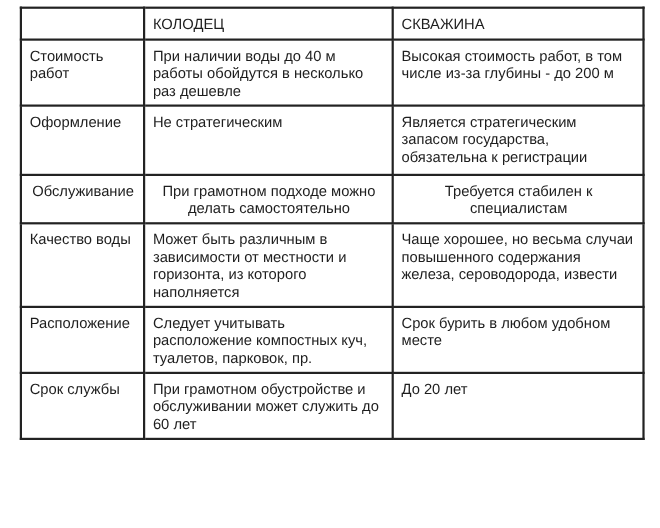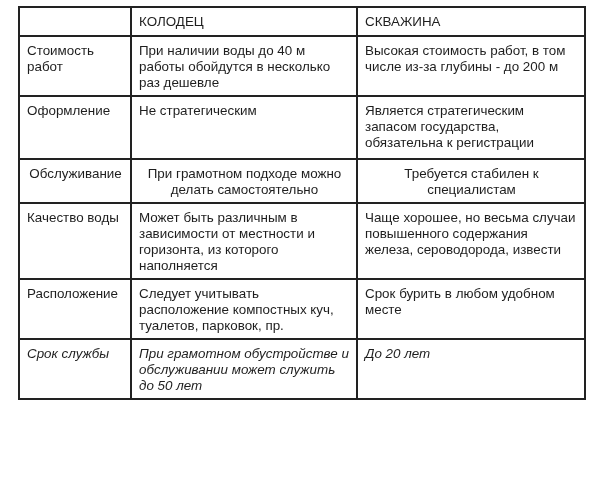--- a/index.html
+++ b/index.html
@@ -34,21 +34,21 @@
     col.c1 { width: 112px; }
     col.c2 { width: 226px; }
     col.c3 { width: 228px; }
     tr.r0 td { height: 29px; padding-top: 6px; }
     tr.r1 td { height: 60px; }
     tr.r2 td { height: 63px; }
     tr.r3 td { height: 44px; text-align: center; }
     tr.r4 td { height: 63px; }
     tr.r5 td { height: 75px; margin-top: 35px; }
     tr.r6 td { height: 60px; }
-    tr.r7 td { height: 55px; font-style: italic; }
+    tr.r7 td { height: 55px; }
   </style>
 </head>
 <body>
 
 <table class="cmp">
   <colgroup>
     <col class="c1">
       <col class="c2">
       <col class="c3">
   </colgroup>
@@ -78,17 +78,17 @@
     <td>Может быть различным в зависимости от местности и горизонта, из которого наполняется</td>
     <td>Чаще хорошее, но весьма случаи повышенного содержания железа, сероводорода, извести</td>
   </tr>
   <tr class="r6">
     <td>Расположение</td>
     <td>Следует учитывать расположение компостных куч, туалетов, парковок, пр.</td>
     <td>Срок бурить в любом удобном месте</td>
   </tr>
   <tr class="r7">
     <td>Срок службы</td>
-    <td>При грамотном обустройстве и обслуживании может служить до 50 лет</td>
+    <td>При грамотном обустройстве и обслуживании может служить до 60 лет</td>
     <td>До 20 лет</td>
   </tr>
 </tbody>
   </table>
 
 </body></html>

